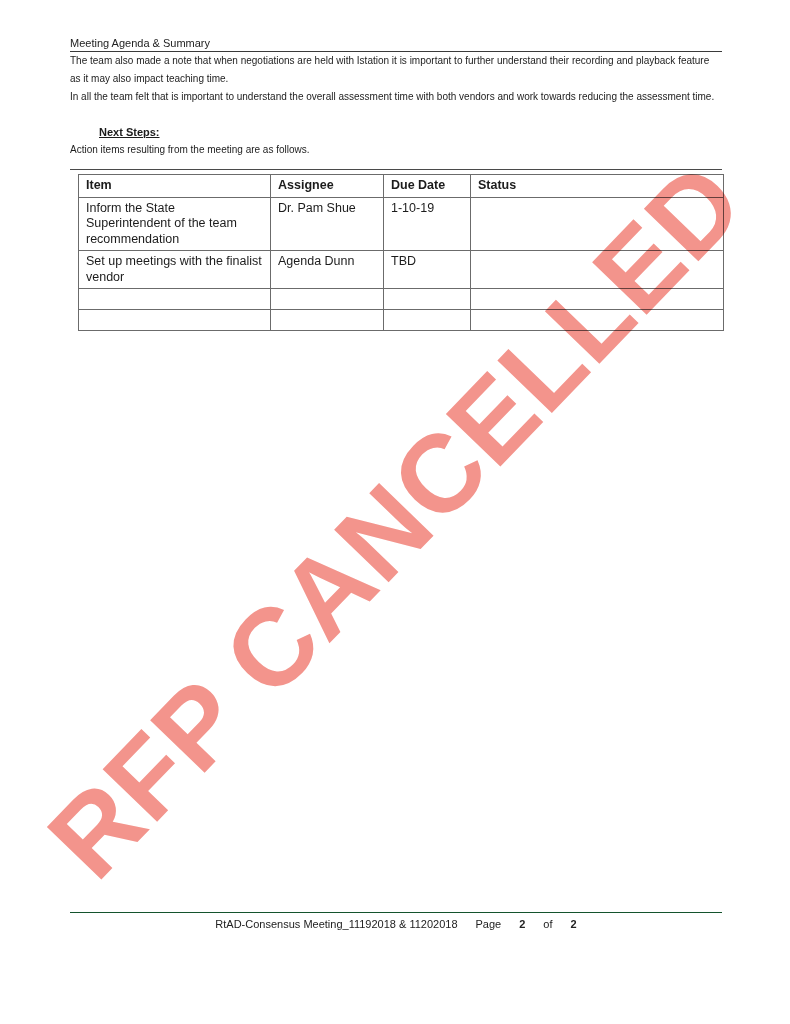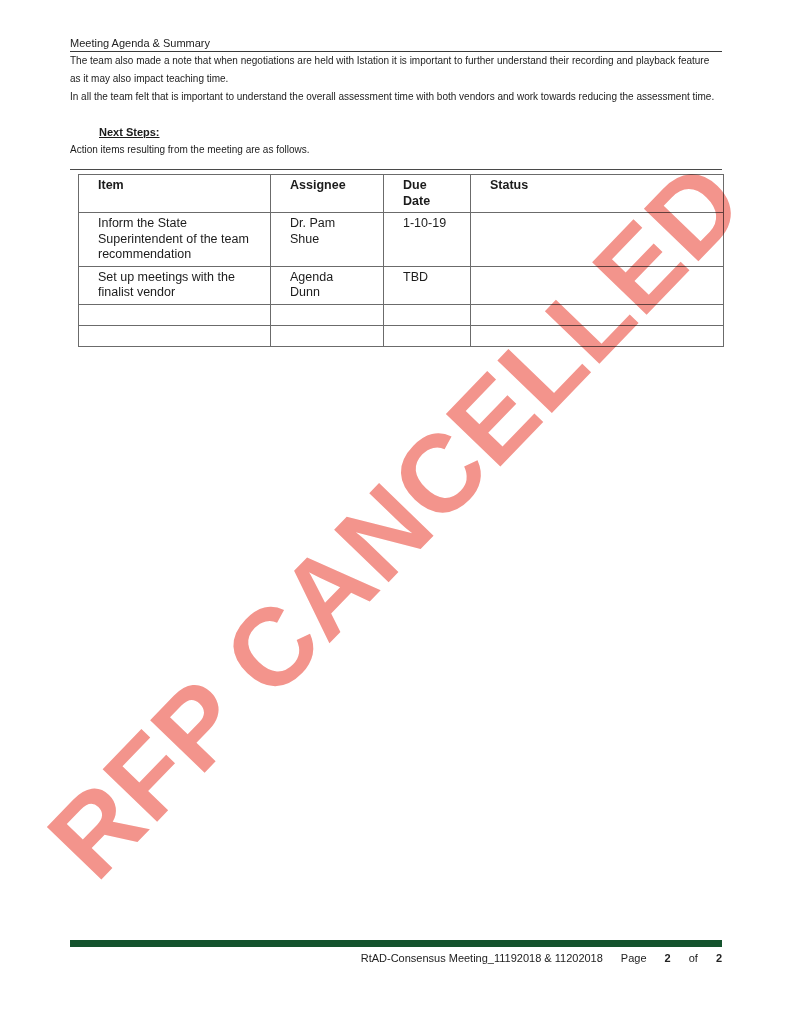--- a/index.html
+++ b/index.html
@@ -52,41 +52,41 @@
 
   .action-table {
     border-collapse:collapse;
     table-layout:fixed;
     margin:4px 0 0 8px;
     width:645px;
     font-size:12.5px;
   }
   .action-table th, .action-table td {
     border:1px solid #6b6b6b;
-    padding:3px 19px;
+    padding:3px 7px;
     text-align:left;
     vertical-align:top;
     line-height:15.5px;
     height:14px;
     overflow:hidden;
   }
   .action-table th { font-weight:bold; }
   .c-item   { width:192px; }
   .c-assign { width:113px; }
   .c-due    { width:87px;  }
   .c-status { width:253px; }
 
   .footer {
     position:absolute;
     left:70px; width:652px;
-    top:940px;
-    border-top:7px solid #14532d;
+    top:912px;
+    border-top:1px solid #14532d;
     padding-top:5px;
     display:flex;
-    justify-content:flex-end;
+    justify-content:center;
     font-size:11px;
     color:#222;
   }
   .page-label b { font-weight:bold; }
   .page-label span, .page-label b { margin-left:18px; }
 
   .watermark {
     position:absolute;
     left:50%;
     top:calc(50% + 8px);

